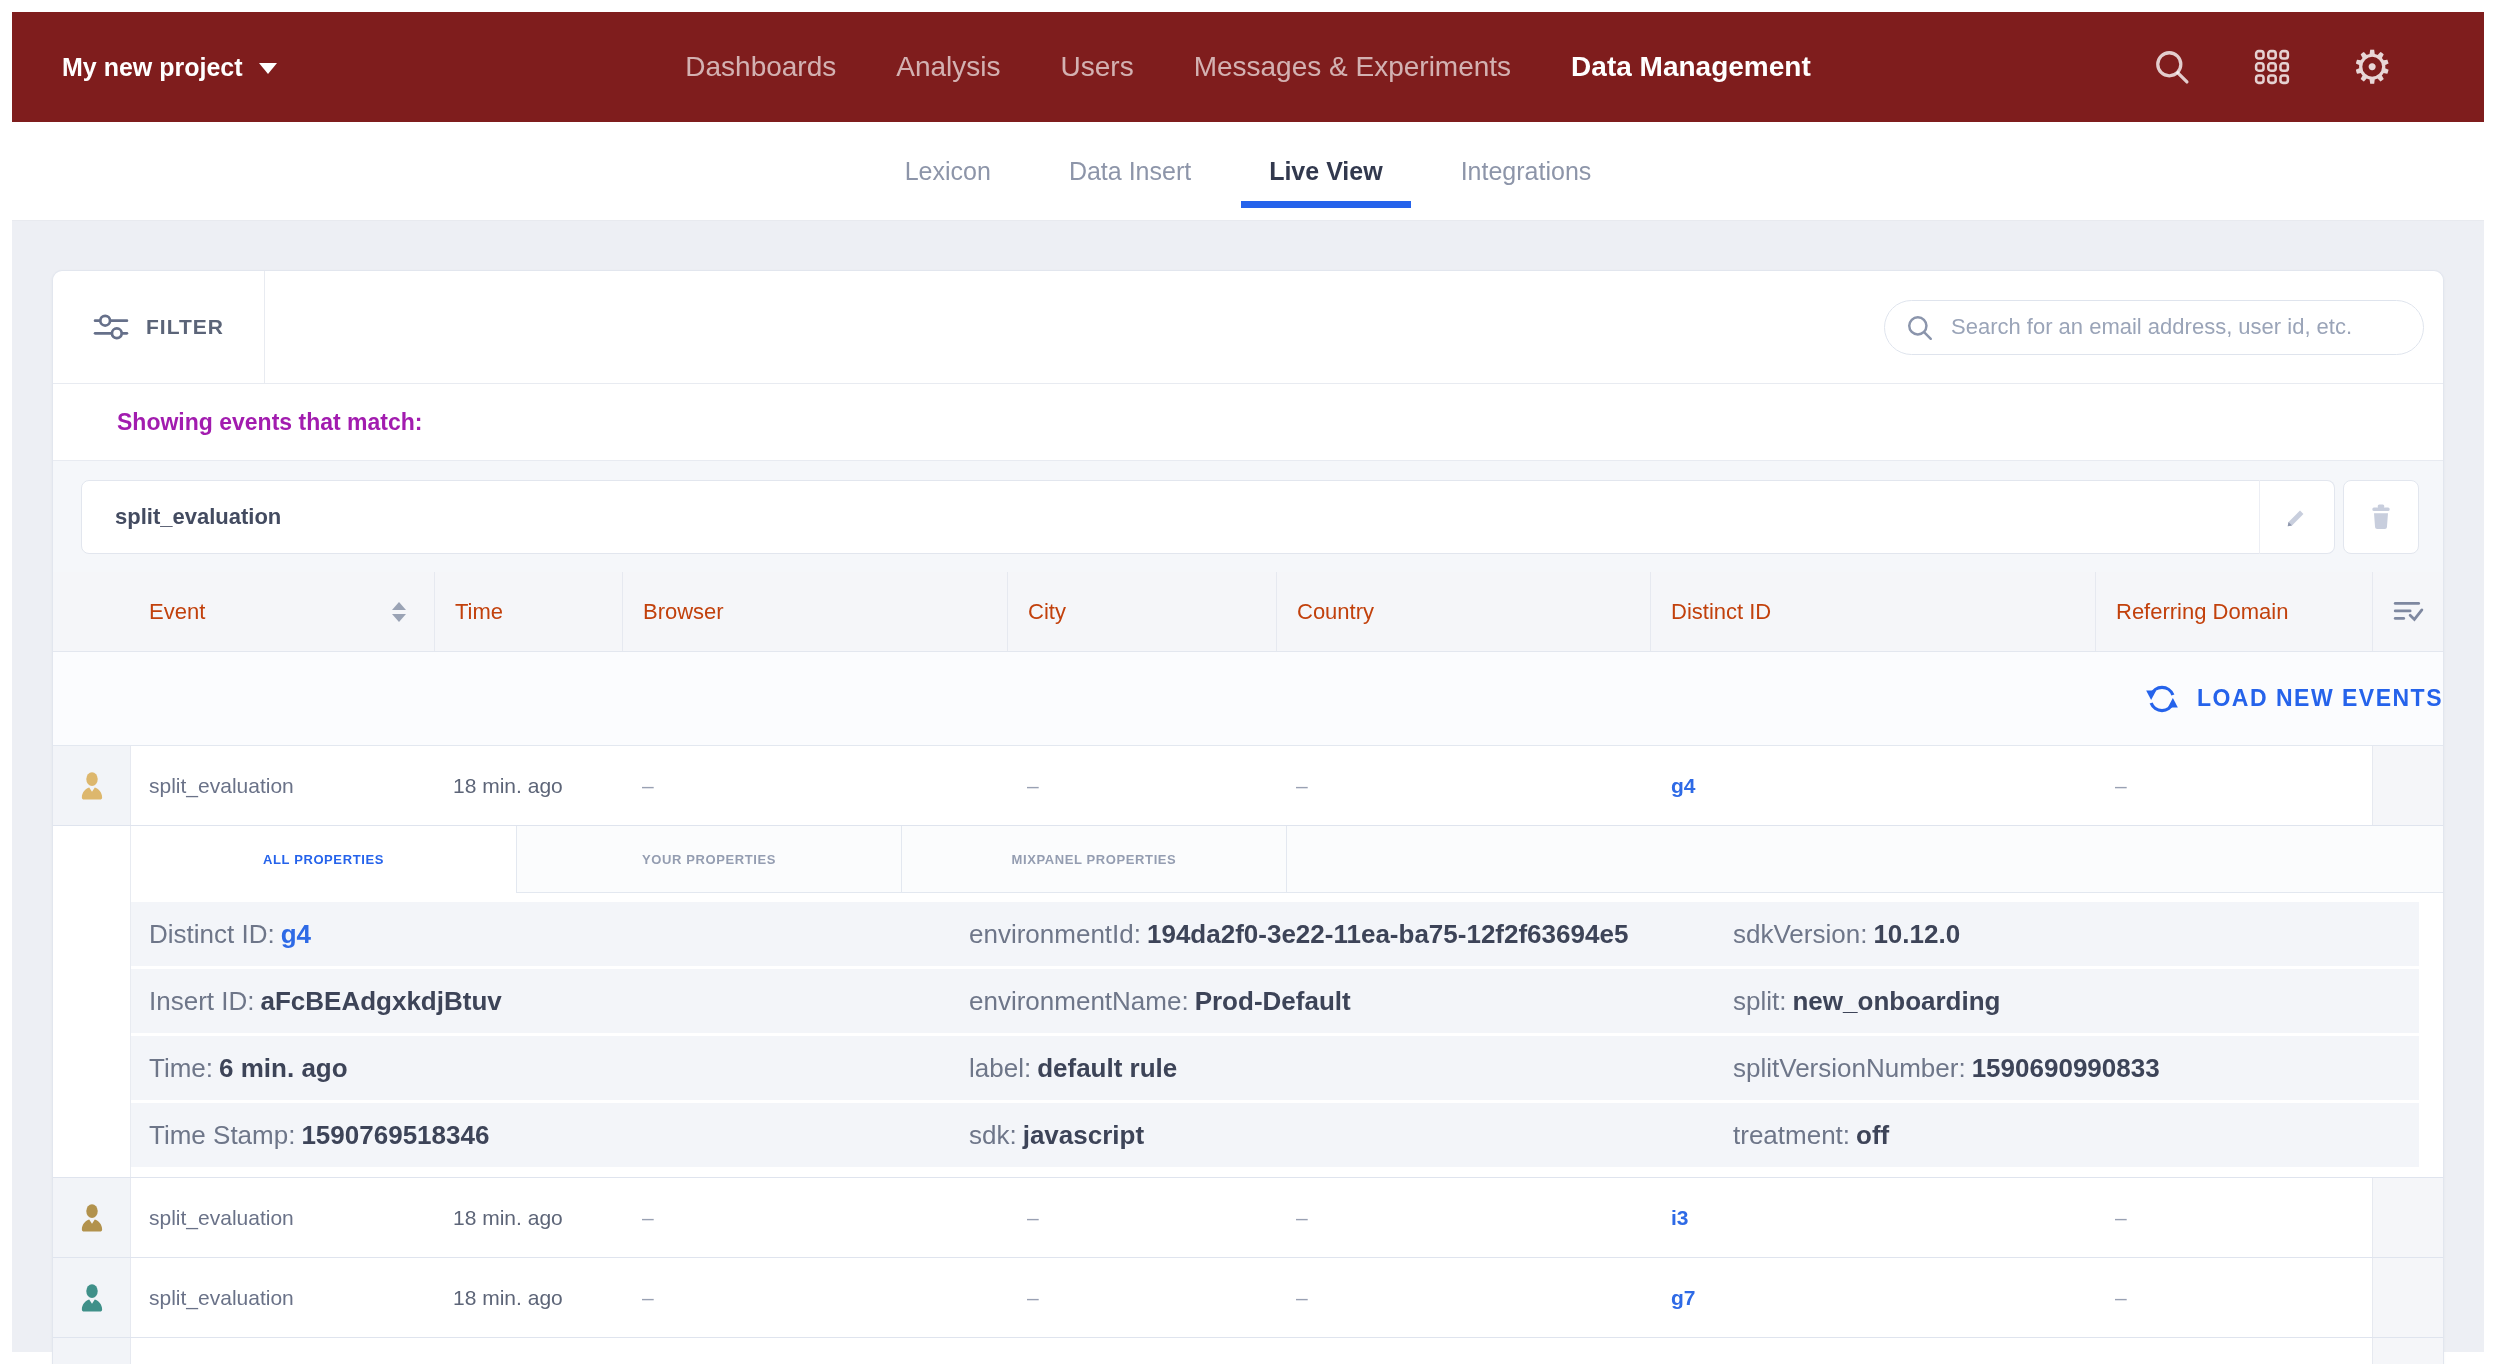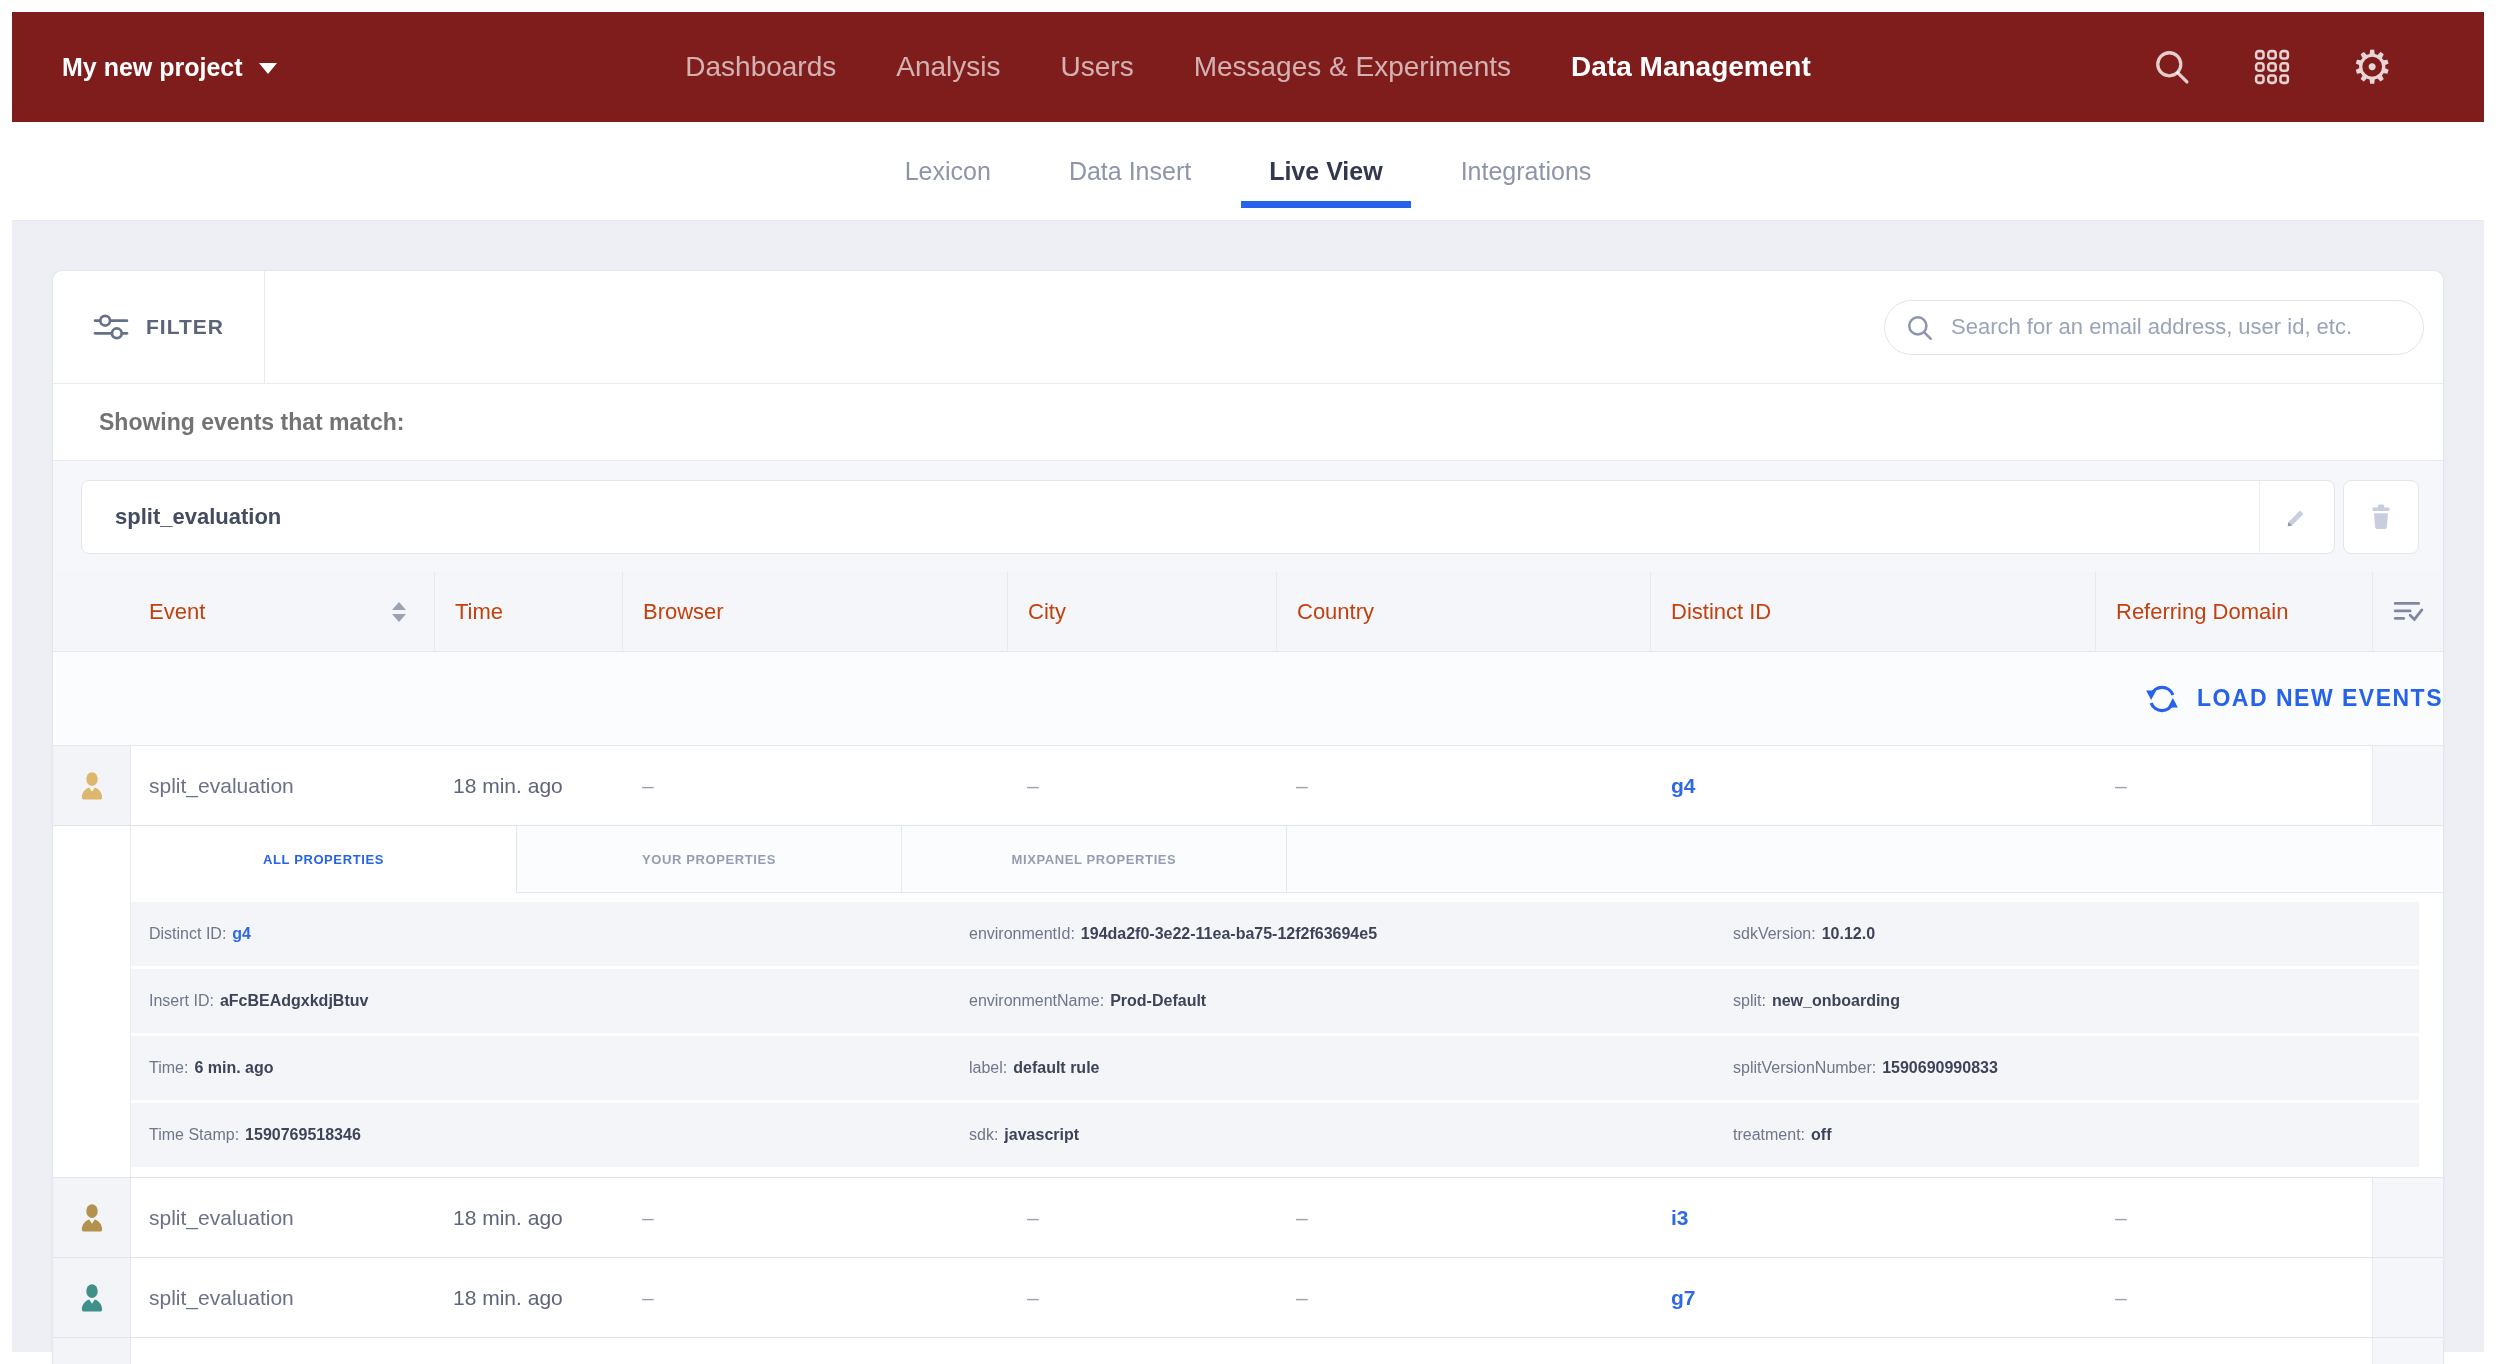--- a/index.html
+++ b/index.html
@@ -31,21 +31,21 @@
   
   .filter-row { height:113px; border-bottom:1px solid #e8ebf1; display:flex; align-items:stretch; }
   .filter-btn { width:212px; border-right:1px solid #e8ebf1; display:flex; align-items:center; justify-content:center; gap:17px; cursor:pointer; }
   .filter-label { font-size:21px; font-weight:bold; letter-spacing:1px; color:#5b6478; }
   .search-wrap { margin-left:auto; align-self:center; margin-right:19px; position:relative; }
   .search-input { width:540px; height:55px; border:1.5px solid #dfe4ed; border-radius:28px; padding:0 24px 0 66px; font-size:22px; color:#0f172a; outline:none; background:#ffffff; font-family:inherit; }
   .search-input::placeholder { color:#9aa4b8; }
   .search-wrap .si { position:absolute; left:22px; top:14px; }
 
   
-  .showing-row { height:77px; display:flex; align-items:center; padding-left:46px; border-bottom:1px solid #e8ebf1; font-size:23px; font-weight:bold; color:#737373; }
+  .showing-row { height:77px; display:flex; align-items:center; padding-left:64px; border-bottom:1px solid #e8ebf1; font-size:23px; font-weight:bold; color:#a21caf; }
 
   
   .chip-section { height:111px; background:#f5f7fa; display:flex; align-items:center; padding:0 24px 0 28px; }
   .chip-group { flex:1; display:flex; height:74px; }
   .chip { flex:1; background:#ffffff; border:1px solid #e2e6ee; border-radius:8px 0 0 8px; display:flex; align-items:center; padding-left:33px; font-size:22px; font-weight:bold; color:#434b60; cursor:pointer; }
   .chip-edit { width:76px; background:#ffffff; border:1px solid #e2e6ee; border-left:1px solid #eceef4; border-radius:0 8px 8px 0; margin-left:-1px; display:flex; align-items:center; justify-content:center; cursor:pointer; }
   .chip-del { width:76px; height:74px; margin-left:8px; background:#ffffff; border:1px solid #e2e6ee; border-radius:8px; display:flex; align-items:center; justify-content:center; cursor:pointer; }
 
   
   .egrid { display:grid; grid-template-columns:78px 303px 188px 385px 269px 374px 445px 277px 1fr; }
@@ -77,21 +77,21 @@
   .props { display:flex; border-bottom:1px solid #dfe4ee; background:#ffffff; }
   .props-gutter { width:78px; border-right:1px solid #e8ebf1; }
   .props-main { flex:1; }
   .ptabs { height:67px; display:flex; background:#fbfcfd; }
   .ptab { width:385px; display:flex; align-items:center; justify-content:center; font-size:13px; font-weight:bold; letter-spacing:0.6px; color:#949db1; border-bottom:1px solid #e3e8f0; border-left:1px solid #e3e8f0; cursor:pointer; }
   .ptab:first-child { border-left:none; }
   .ptab.active { color:#2563eb; background:#ffffff; border-bottom:none; }
   .ptab-rest { flex:1; border-bottom:1px solid #e3e8f0; border-left:1px solid #e3e8f0; }
   .pbody { padding:9px 24px 7px 0; background:#ffffff; }
   .prow { height:64px; margin-bottom:3px; background:#f3f5f9; display:grid; grid-template-columns:820px 764px 1fr; align-items:center; }
-  .pcell { padding-left:18px; font-size:16px; color:#6e7689; white-space:nowrap; }
+  .pcell { padding-left:18px; font-size:26px; color:#6e7689; white-space:nowrap; }
   .pcell b { color:#3d4458; margin-left:6px; font-weight:bold; }
   .pcell.linkval b { color:#2e6ae6; cursor:pointer; }
 
   svg { display:block; }
 </style>
 </head>
 <body>
 
 <div class="frame">
 

